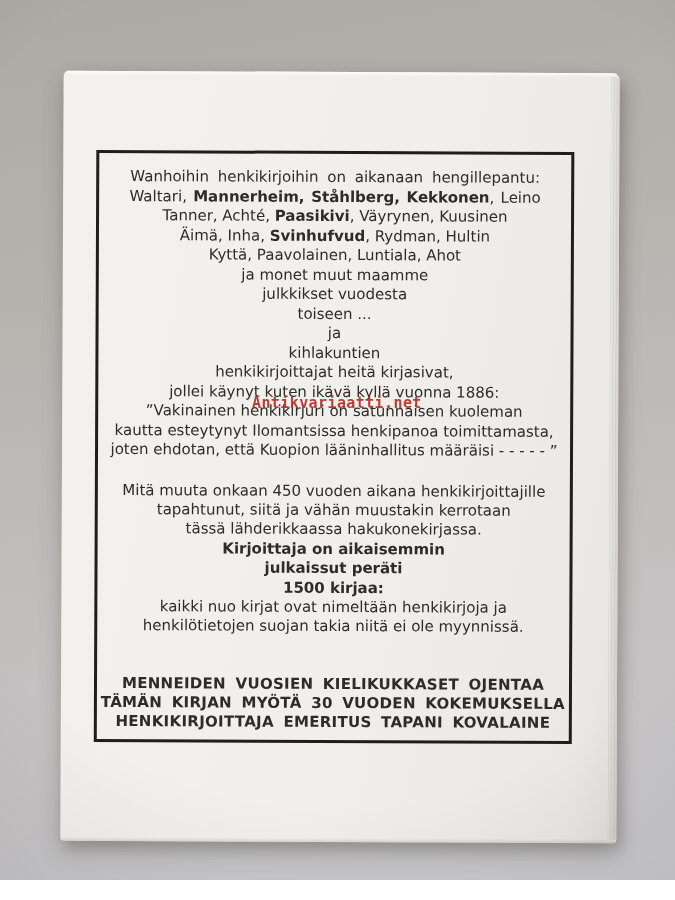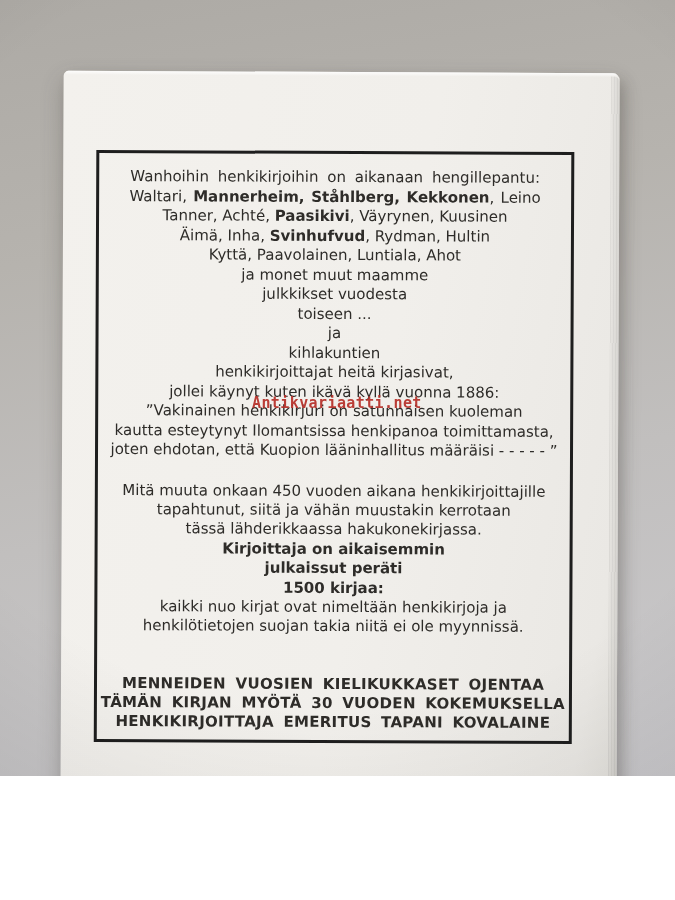--- a/index.html
+++ b/index.html
@@ -6,21 +6,21 @@
     --bg-top:#adaaa5;
     --bg-bottom:#cac9cc;
     --book:#f1efeb;
     --frame:#1e1e1e;
     --ink:#2e2c29;
     --wm:#b62e27;
   }
   html,body{margin:0;padding:0;}
   body{width:675px;height:900px;font-family:"DejaVu Sans",sans-serif;}
   .stage{
-    position:relative;width:675px;height:776px;overflow:hidden;
+    position:relative;width:675px;height:880px;overflow:hidden;
     background:linear-gradient(170deg,var(--bg-top) 0%,#b6b3ae 30%,#c1bfbe 62%,var(--bg-bottom) 100%);
   }
   .stage::after{
     content:"";position:absolute;inset:0;pointer-events:none;
     background:radial-gradient(120% 90% at 50% 42%,rgba(0,0,0,0) 55%,rgba(0,0,0,0.13) 100%);
   }
   .book{
     position:absolute;left:62px;top:72px;width:556px;height:770px;
     background:linear-gradient(100deg,#f3f1ed 0%,var(--book) 55%,#eae8e4 92%,#e0ded9 100%);
     border-radius:5px 7px 4px 4px;

